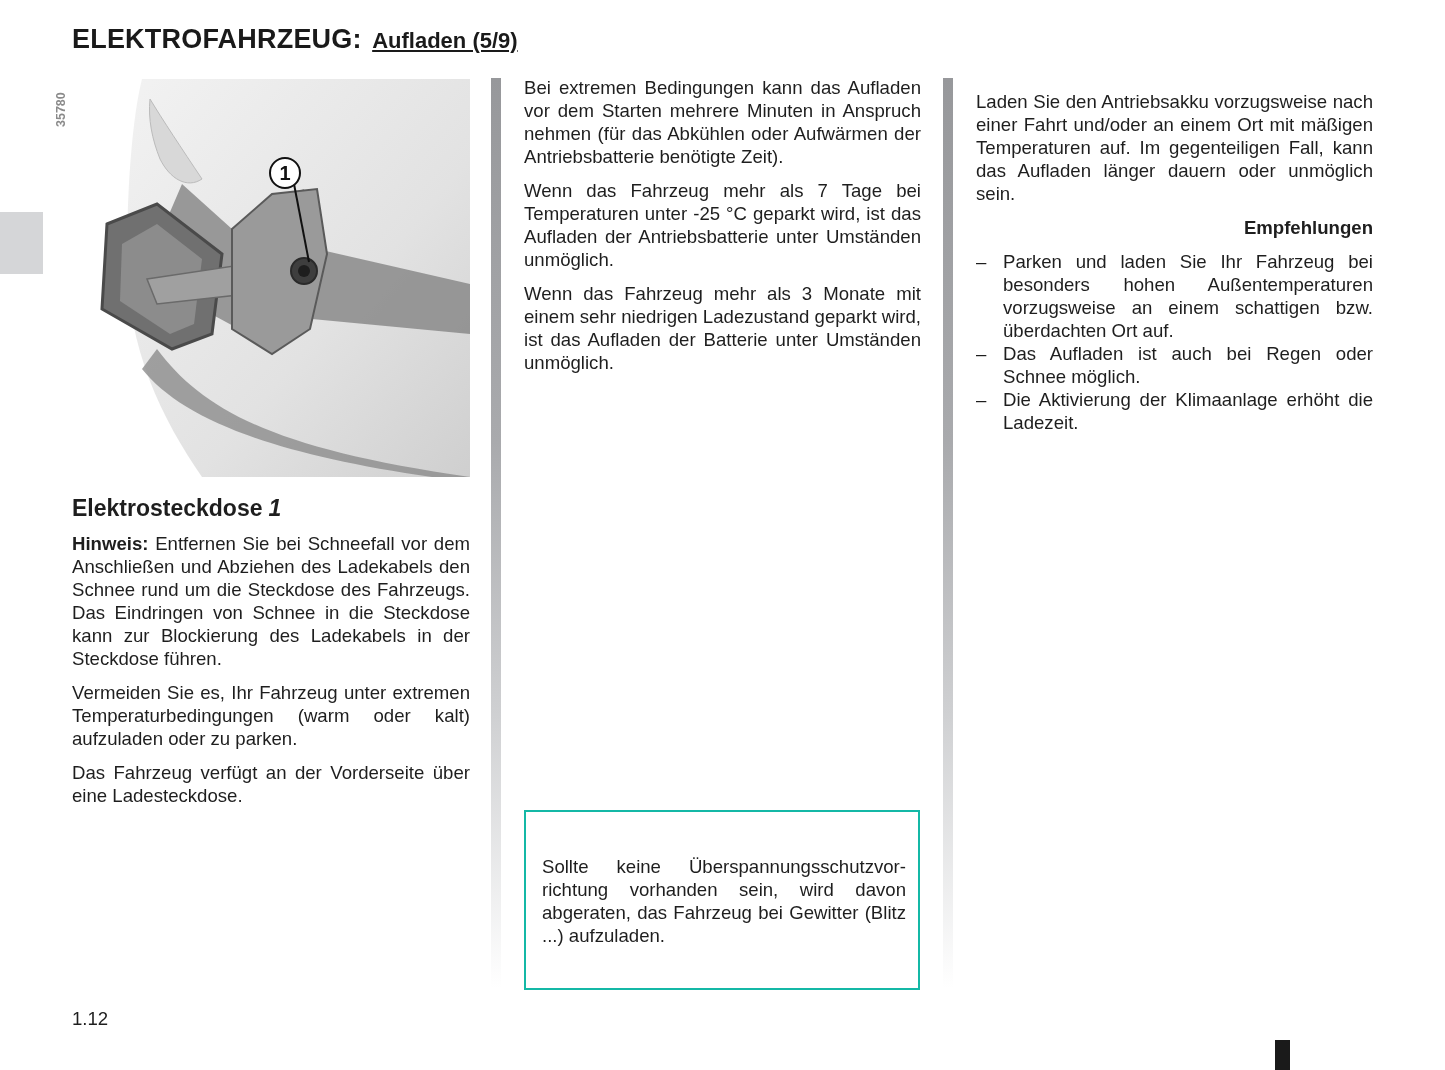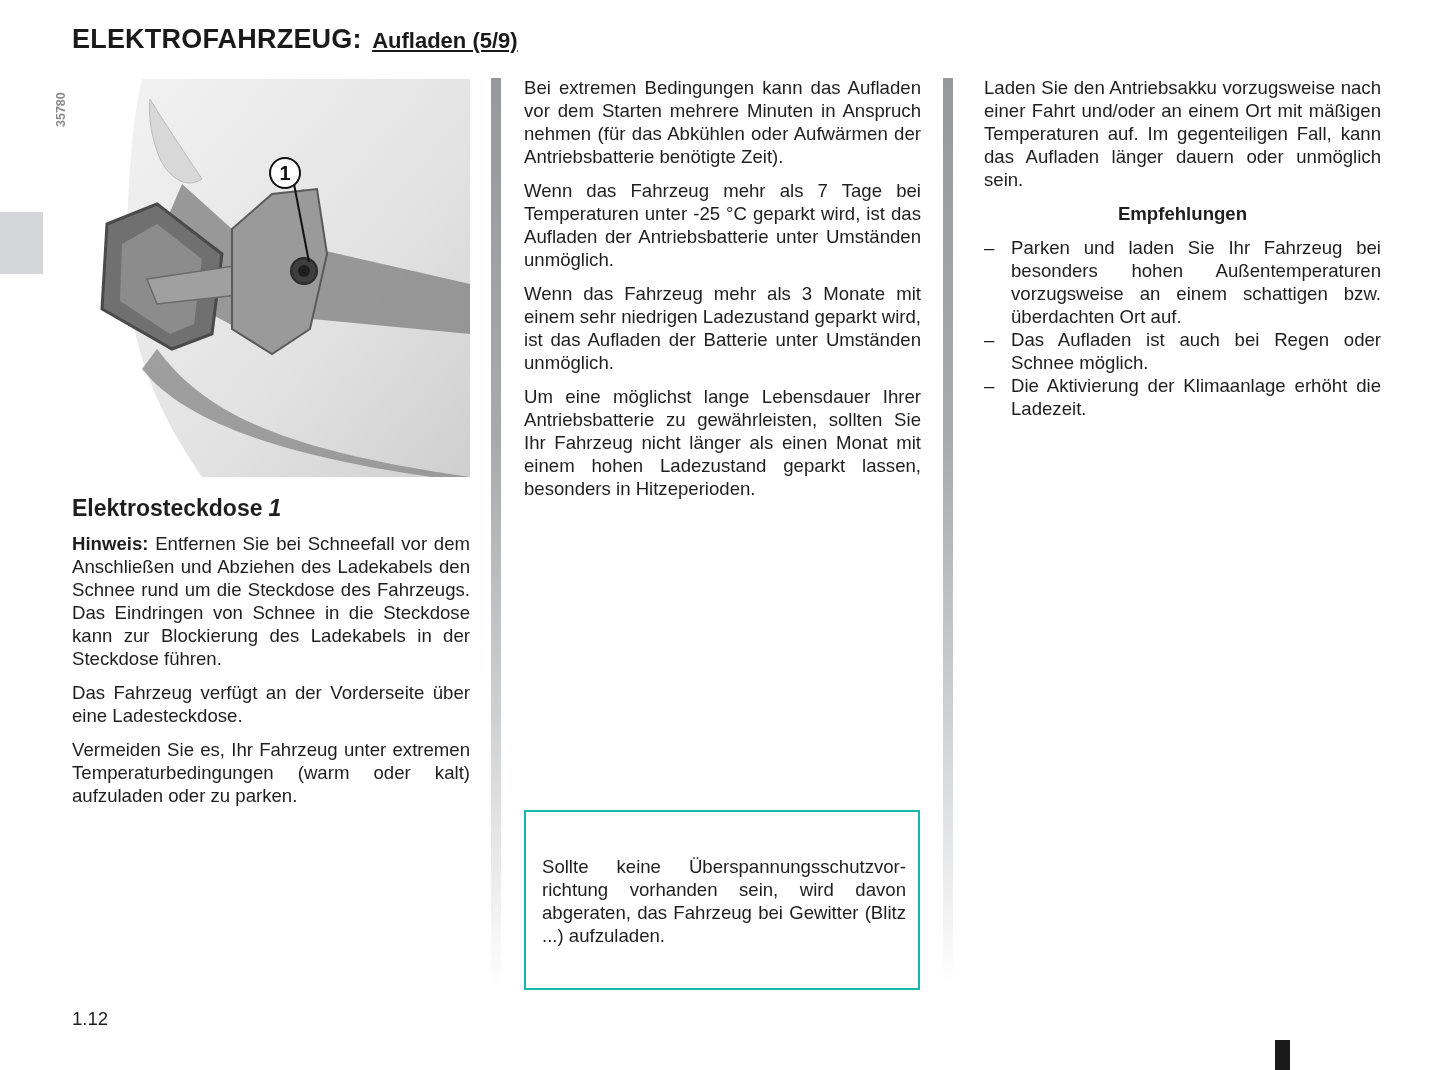--- a/index.html
+++ b/index.html
@@ -52,21 +52,21 @@
       font-size: 18.6px;
       line-height: 23px;
       text-align: justify;
     }
     .col p {
       margin: 0 0 11px 0;
       hyphens: manual;
     }
     .col1 { left: 72px; top: 494px; width: 398px; }
     .col2 { left: 524px; top: 76px; width: 397px; }
-    .col3 { left: 976px; top: 76px; width: 397px; margin-left: 8px; }
+    .col3 { left: 976px; top: 90px; width: 397px; }
     .figure {
       position: absolute;
       left: 72px;
       top: 79px;
       width: 398px;
       height: 398px;
     }
     .section-heading {
       font-size: 23px;
       font-weight: bold;
@@ -75,21 +75,21 @@
       text-align: left;
     }
     .section-heading .ref {
       font-style: italic;
       margin-left: 6px;
     }
     .b { font-weight: bold; }
     .subheading {
       font-weight: bold;
       margin: 0;
-      text-align: center;
+      text-align: right;
     }
     ul.dash {
       list-style: none;
       margin: 0;
       padding: 0;
     }
     ul.dash li {
       position: relative;
       padding-left: 27px;
     }
@@ -179,29 +179,28 @@
   <div style="position:absolute;left:-18px;top:2px;width:20px;height:46px;">
     <div style="transform:rotate(-90deg);transform-origin:left top;position:absolute;left:0;top:46px;font-size:12.5px;font-weight:bold;color:#8a8a8a;white-space:nowrap;">35780</div>
   </div>
 </div>
 
 <div class="col col1">
   <h2 class="section-heading">
     <span>Elektrosteckdose</span><span class="ref">1</span>
   </h2>
   <p><span class="b">Hinweis:</span><span> Entfernen Sie bei Schneefall vor dem Anschließen und Abziehen des Lade­kabels den Schnee rund um die Steckdose des Fahrzeugs. Das Eindringen von Schnee in die Steckdose kann zur Blockierung des Ladekabels in der Steckdose führen.</span></p>
+  <p>Vermeiden Sie es, Ihr Fahrzeug unter ext­remen Temperaturbedingungen (warm oder kalt) aufzuladen oder zu parken.</p>
   <p>Das Fahrzeug verfügt an der Vorderseite über eine Ladesteckdose.</p>
-  <p>Vermeiden Sie es, Ihr Fahrzeug unter ext­remen Temperaturbedingungen (warm oder kalt) aufzuladen oder zu parken.</p>
 </div>
 
 <div class="col col2">
   <p>Bei extremen Bedingungen kann das Aufla­den vor dem Starten mehrere Minuten in An­spruch nehmen (für das Abkühlen oder Auf­wärmen der Antriebsbatterie benötigte Zeit).</p>
   <p>Wenn das Fahrzeug mehr als 7 Tage bei Temperaturen unter -25 °C geparkt wird, ist das Aufladen der Antriebsbatterie unter Um­ständen unmöglich.</p>
   <p>Wenn das Fahrzeug mehr als 3 Monate mit einem sehr niedrigen Ladezustand geparkt wird, ist das Aufladen der Batterie unter Um­ständen unmöglich.</p>
-  <p>Um eine möglichst lange Lebensdauer Ihrer Antriebsbatterie zu gewährleisten, soll­ten Sie Ihr Fahrzeug nicht länger als einen Monat mit einem hohen Ladezustand ge­parkt lassen, besonders in Hitzeperioden.</p>
 </div>
 
 <div class="note-box">
   <p>Sollte keine Überspannungsschutzvor­richtung vorhanden sein, wird davon abgeraten, das Fahrzeug bei Gewitter (Blitz ...) aufzuladen.</p>
 </div>
 
 <div class="col col3">
   <p>Laden Sie den Antriebsakku vorzugsweise nach einer Fahrt und/oder an einem Ort mit mäßigen Temperaturen auf. Im gegenteili­gen Fall, kann das Aufladen länger dauern oder unmöglich sein.</p>
   <p class="subheading">Empfehlungen</p>
   <ul class="dash">

